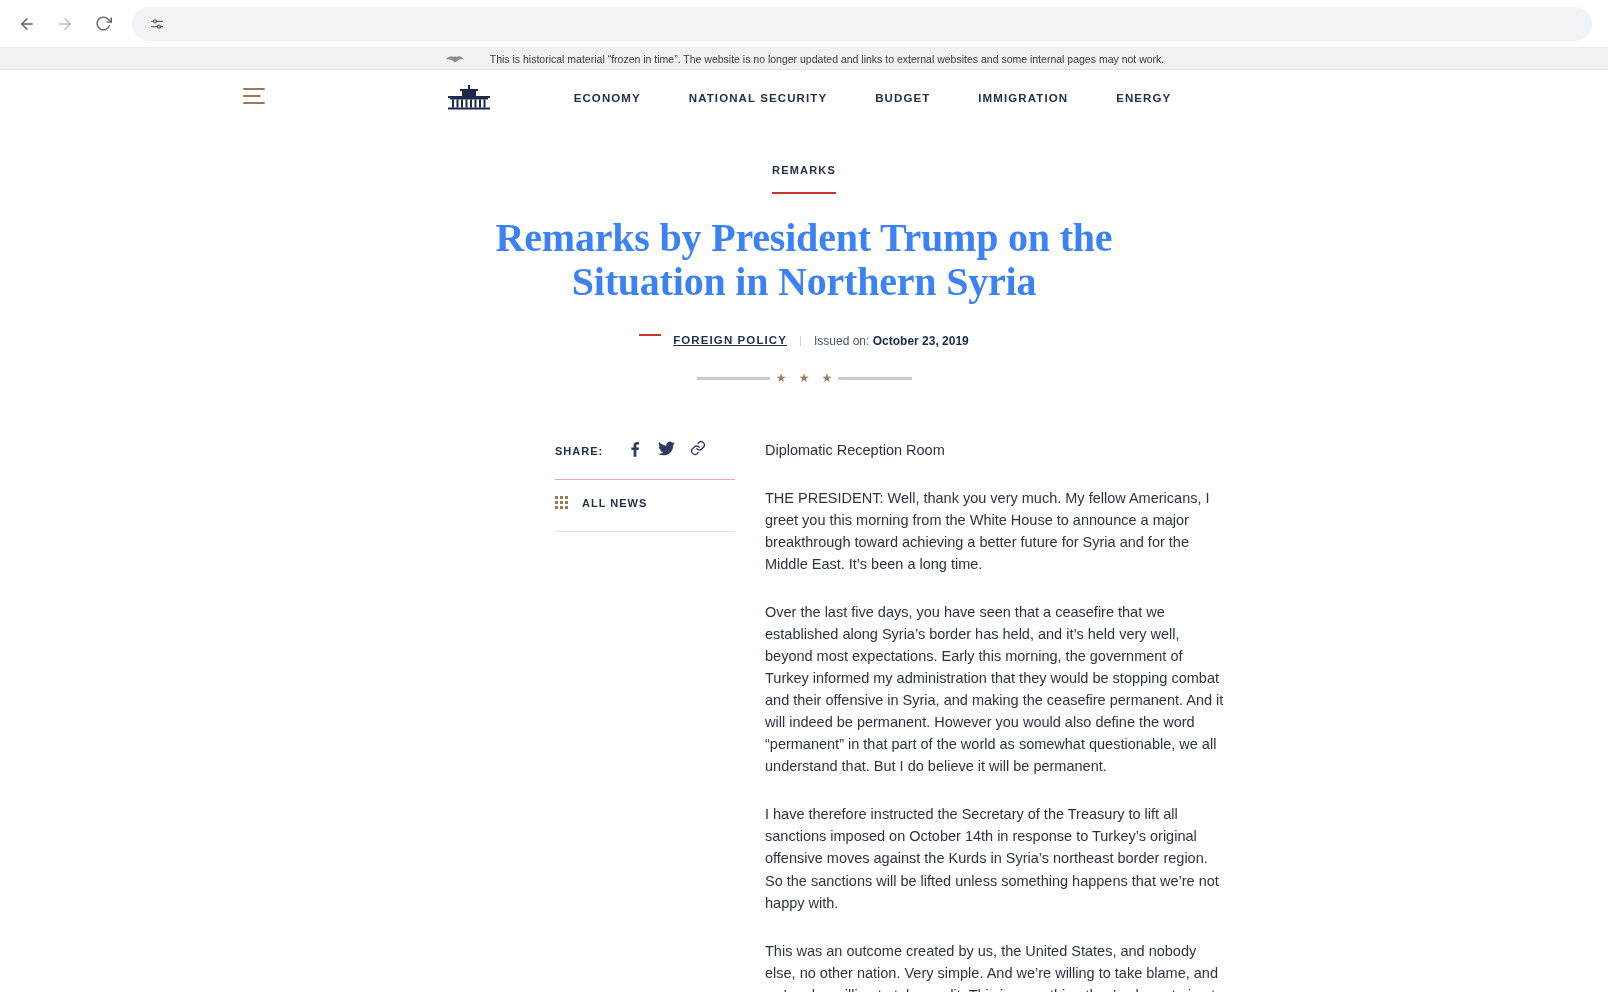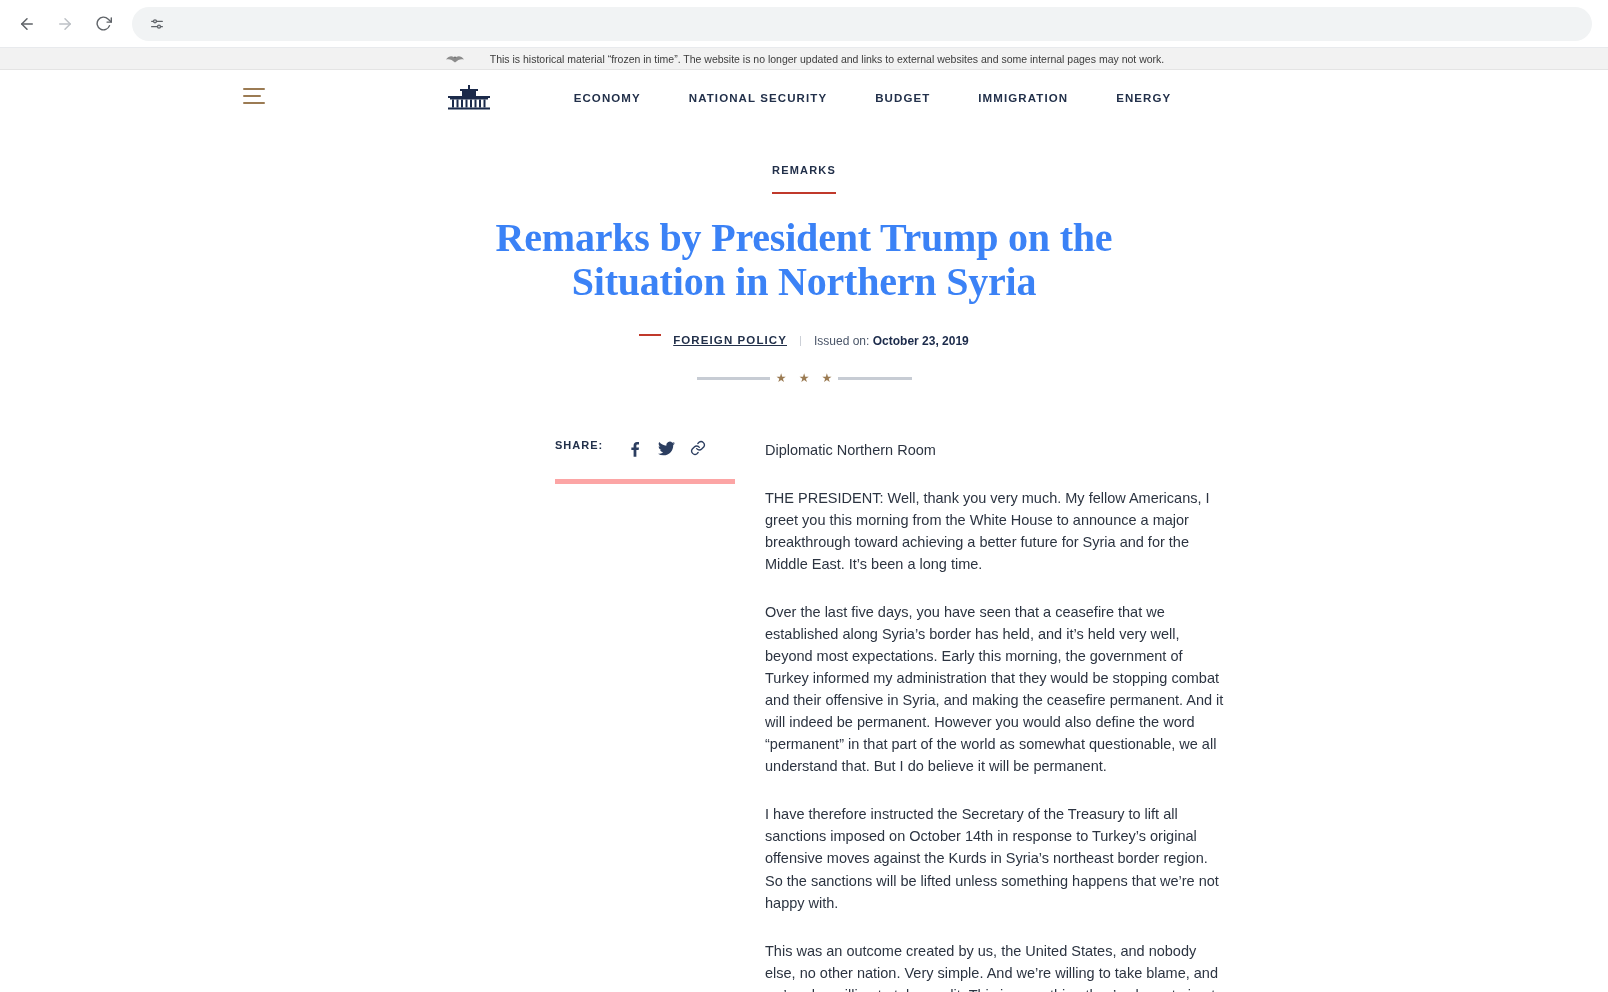--- a/index.html
+++ b/index.html
@@ -194,24 +194,24 @@
     margin-top: 55px;
     padding-left: 555px;
   }
   .aside {
     width: 180px;
     flex: 0 0 180px;
     margin-right: 30px;
   }
   .share-row {
     display: flex;
-    align-items: flex-start;
+    align-items: flex-end;
     gap: 14px;
     padding-bottom: 22px;
-    border-bottom: 5px solid #fca5a5;
+    border-bottom: 1px solid #fca5a5;
   }
   .share-label {
     font-size: 11px;
     font-weight: bold;
     letter-spacing: 1px;
     color: #22304a;
     margin-right: 8px;
   }
   .share-icon {
     color: #2c3e60;
@@ -367,22 +367,36 @@
           <path d="M24 2.6a9.6 9.6 0 0 1-2.8.8A4.9 4.9 0 0 0 23.3.7a9.8 9.8 0 0 1-3.1 1.2A4.9 4.9 0 0 0 11.8 6a13.9 13.9 0 0 1-10-5.1 4.9 4.9 0 0 0 1.5 6.6A4.8 4.8 0 0 1 1 6.9v.1a4.9 4.9 0 0 0 3.9 4.8 4.9 4.9 0 0 1-2.2.1 4.9 4.9 0 0 0 4.6 3.4A9.9 9.9 0 0 1 0 17.4a13.9 13.9 0 0 0 7.5 2.2c9.1 0 14-7.5 14-14v-.7A9.9 9.9 0 0 0 24 2.6z"></path>
         </svg>
       </span>
       <span class="share-icon">
         <svg width="16" height="16" viewBox="0 0 24 24" fill="none" stroke="currentColor" stroke-width="2" stroke-linecap="round">
           <path d="M10 13a5 5 0 0 0 7.5.5l3-3a5 5 0 0 0-7-7l-1.7 1.7"></path>
           <path d="M14 11a5 5 0 0 0-7.5-.5l-3 3a5 5 0 0 0 7 7l1.7-1.7"></path>
         </svg>
       </span>
     </div>
+    <div class="all-news-row">
+      <span class="grid-icon">
+        <i></i>
+          <i></i>
+          <i></i>
+          <i></i>
+          <i></i>
+          <i></i>
+          <i></i>
+          <i></i>
+          <i></i>
+      </span>
+      <span class="all-news-label">ALL NEWS</span>
+    </div>
   </div>
 
   <div class="article-body">
-    <p>Diplomatic Northern Room</p>
+    <p>Diplomatic Reception Room</p>
     <p>THE PRESIDENT:  Well, thank you very much.  My fellow Americans, I greet you this morning from the White House to announce a major breakthrough toward achieving a better future for Syria and for the Middle East.  It’s been a long time.</p>
     <p>Over the last five days, you have seen that a ceasefire that we established along Syria’s border has held, and it’s held very well, beyond most expectations.  Early this morning, the government of Turkey informed my administration that they would be stopping combat and their offensive in Syria, and making the ceasefire permanent.  And it will indeed be permanent.  However you would also define the word “permanent” in that part of the world as somewhat questionable, we all understand that.  But I do believe it will be permanent.</p>
     <p>I have therefore instructed the Secretary of the Treasury to lift all sanctions imposed on October 14th in response to Turkey’s original offensive moves against the Kurds in Syria’s northeast border region.  So the sanctions will be lifted unless something happens that we’re not happy with.</p>
     <p>This was an outcome created by us, the United States, and nobody else, no other nation.  Very simple.  And we’re willing to take blame, and we’re also willing to take credit.  This is something they’ve been trying to do for many, many decades.  Since then, others have come out to help, and we welcome them to do so.  Other countries have stepped forward, they want to help, and we think that’s great.  The nations in the region must ultimately take on the responsibility of helping Turkey and Syria police their border.  We want other nations to get involved.</p>
   </div>
 </div>
 
 </body></html>

